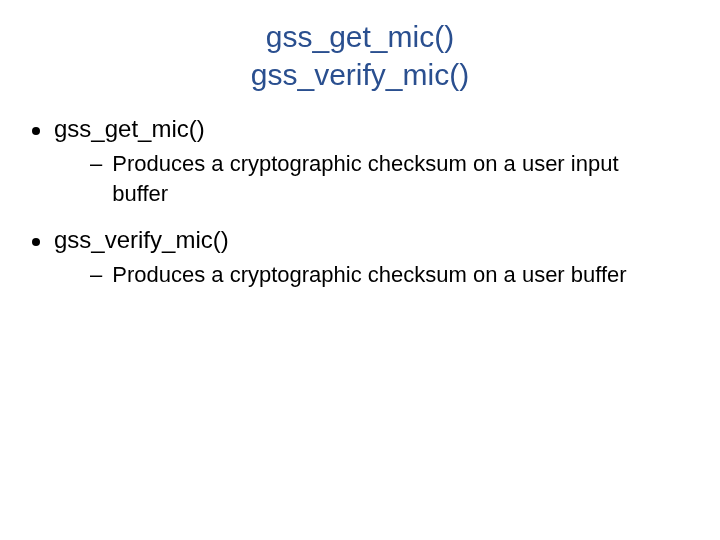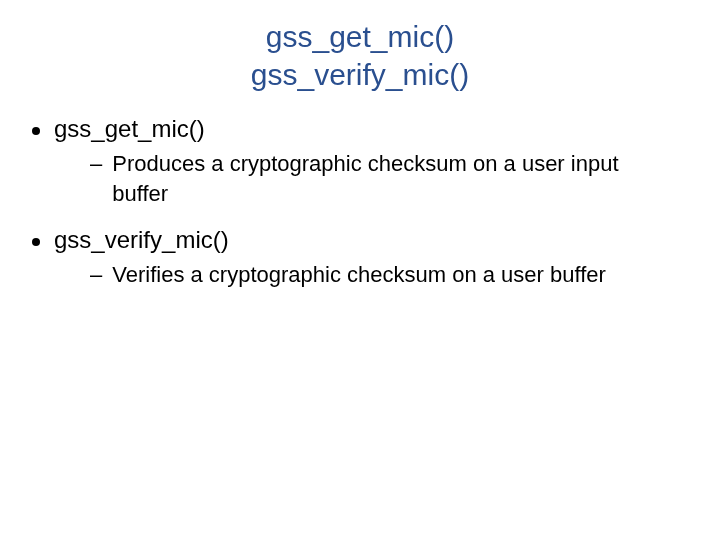--- a/index.html
+++ b/index.html
@@ -74,16 +74,16 @@
     <span class="dash">–</span>
     <span class="text">Produces a cryptographic checksum on a user input buffer</span>
   </div>
 
   <div class="bullet-l1">
     <span class="dot"></span>
     <span>gss_verify_mic()</span>
   </div>
   <div class="bullet-l2">
     <span class="dash">–</span>
-    <span class="text">Verifies a cryptographic checksum on a user buffer</span>
+    <span class="text">Produces a cryptographic checksum on a user buffer</span>
   </div>
 
 </div>
 
 </body></html>

